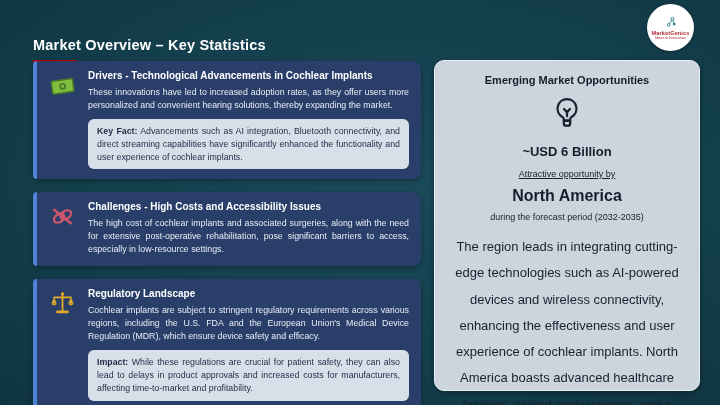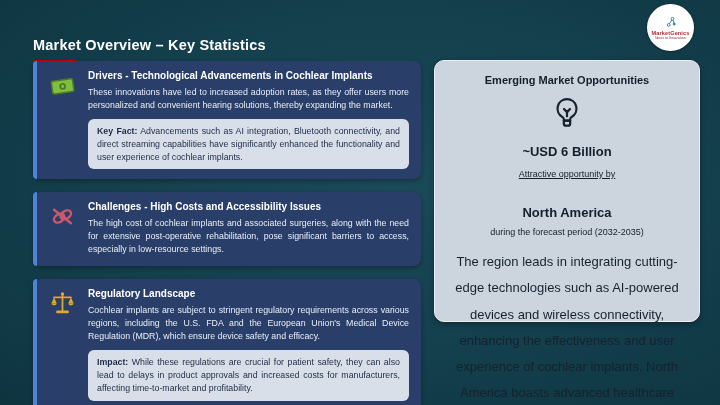--- a/index.html
+++ b/index.html
@@ -53,31 +53,31 @@
   }
   .fact-box {
     margin-top:7px; background:#d9dfe9; border-radius:6px;
     padding:6px 9px; color:#1c2b45; font-size:8.8px; line-height:1.45;
     text-align:justify;
   }
   .fact-label { font-weight:bold; }
 
   
   .opp-panel {
-    position:absolute; left:434px; top:60px; width:266px; height:262px;
+    position:absolute; left:434px; top:60px; width:266px; height:331px;
     background:#ccd5dd; border:1px solid #e9eef3; border-radius:10px;
     padding:11px 14px; text-align:center; color:#131f2b;
     box-shadow:0 2px 6px rgba(0,0,0,.35);
   }
   .opp-title { font-size:11px; font-weight:bold; margin-top:2px; }
   .bulb-wrap { margin:9px auto 2px; width:36px; height:36px; }
   .bulb-wrap svg { width:36px; height:36px; }
   .opp-value { font-size:13px; font-weight:bold; margin-top:13px; }
   .opp-subtitle { font-size:9px; margin-top:10px;text-decoration:underline; }
-  .opp-region { font-size:13px; font-weight:bold; margin-top:26px; }
+  .opp-region { font-size:16px; font-weight:bold; margin-top:8px; }
   .opp-period { font-size:9px; margin-top:7px; }
   .opp-desc { font-size:13px; line-height:2.02; margin-top:12px; color:#16222e; }
 </style>
 </head>
 <body>
 
 <div class="slide">
 
   <div class="header">
     <div class="page-title">Market Overview – Key Statistics</div>

